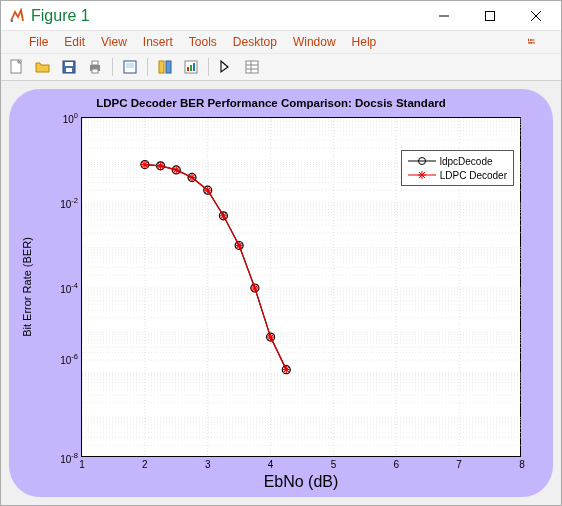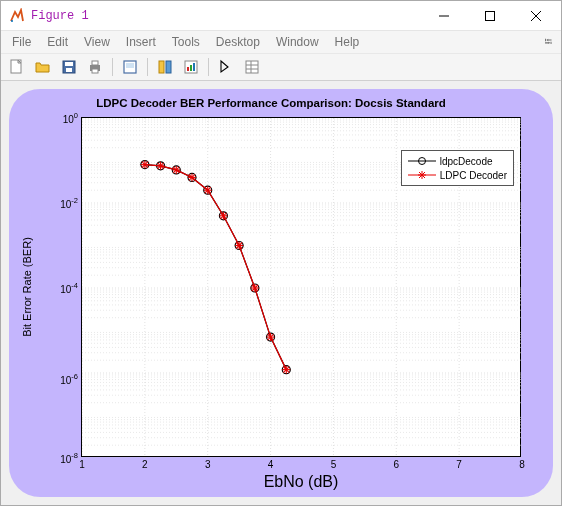--- a/index.html
+++ b/index.html
@@ -1,24 +1,24 @@
 <!DOCTYPE html>
 <html><head>
 <meta charset="utf-8">
 <style>
   * { box-sizing: border-box; margin: 0; padding: 0; }
   body { font-family: "Segoe UI", Tahoma, sans-serif; background: #fff; width: 562px; height: 506px; overflow: hidden; border: 1px solid #aaa; }
   
   .titlebar { height: 30px; background: #fff; display: flex; align-items: center; padding: 0 2px 0 8px; border-bottom: 1px solid #e5e5e5; }
   .titlebar .icon { width: 16px; height: 16px; margin-right: 6px; }
-  .titlebar .title { flex: 1; font-size: 12px; color: #a21caf; font-family: Liberation Mono, monospace; }
+  .titlebar .title { flex: 1; font-size: 16px; color: #15803d; }
   .titlebar .winbtn { width: 46px; height: 30px; display: flex; align-items: center; justify-content: center; }
   .titlebar .winbtn svg { width: 10px; height: 10px; }
   
-  .menubar { height: 22px; display: flex; align-items: center; padding: 0 3px; background: #f5f5f5; font-size: 12px; color: #737373; }
+  .menubar { height: 22px; display: flex; align-items: center; padding: 0 20px; background: #f5f5f5; font-size: 12px; color: #c2410c; }
   .menubar .menu-item { padding: 2px 8px; cursor: default; }
   .menubar .dock { margin-left: auto; font-size: 10px; padding-right: 6px; }
   
   .toolbar { height: 28px; background: #f5f5f5; border-top: 1px solid #e8e8e8; border-bottom: 1px solid #d0d0d0; display: flex; align-items: center; padding: 0 4px; gap: 2px; }
   .toolbar .tbtn { width: 24px; height: 22px; display: flex; align-items: center; justify-content: center; border: 1px solid transparent; border-radius: 2px; }
   .toolbar .sep { width: 1px; height: 18px; background: #ccc; margin: 0 3px; }
   
   .figure-area { padding: 8px; height: 424px; background: #f0f0f0; }
   .plot-container { background: #c4b5fd; width: 100%; height: 100%; position: relative; border-radius: 31px; }
   
@@ -312,21 +312,21 @@
               <line x1="204.2857142857143" y1="247.63479704297595" x2="204.2857142857143" y2="255.63479704297595"></line>
               <line x1="200.2857142857143" y1="251.63479704297595" x2="208.2857142857143" y2="251.63479704297595"></line>
             </g>
           </g>
       </svg>
 
       <div id="yticks">
           <div class="ytick" style="top: 0px;">10<sup>0</sup></div>
           <div class="ytick" style="top: 85px;">10<sup>-2</sup></div>
           <div class="ytick" style="top: 170px;">10<sup>-4</sup></div>
-          <div class="ytick" style="top: 261px;">10<sup>-6</sup></div>
+          <div class="ytick" style="top: 241px;">10<sup>-6</sup></div>
           <div class="ytick" style="top: 340px;">10<sup>-8</sup></div>
         </div>
       <div id="xticks">
           <div class="xtick" style="left: 0px;">1</div>
           <div class="xtick" style="left: 62.8571px;">2</div>
           <div class="xtick" style="left: 125.714px;">3</div>
           <div class="xtick" style="left: 188.571px;">4</div>
           <div class="xtick" style="left: 251.429px;">5</div>
           <div class="xtick" style="left: 314.286px;">6</div>
           <div class="xtick" style="left: 377.143px;">7</div>

